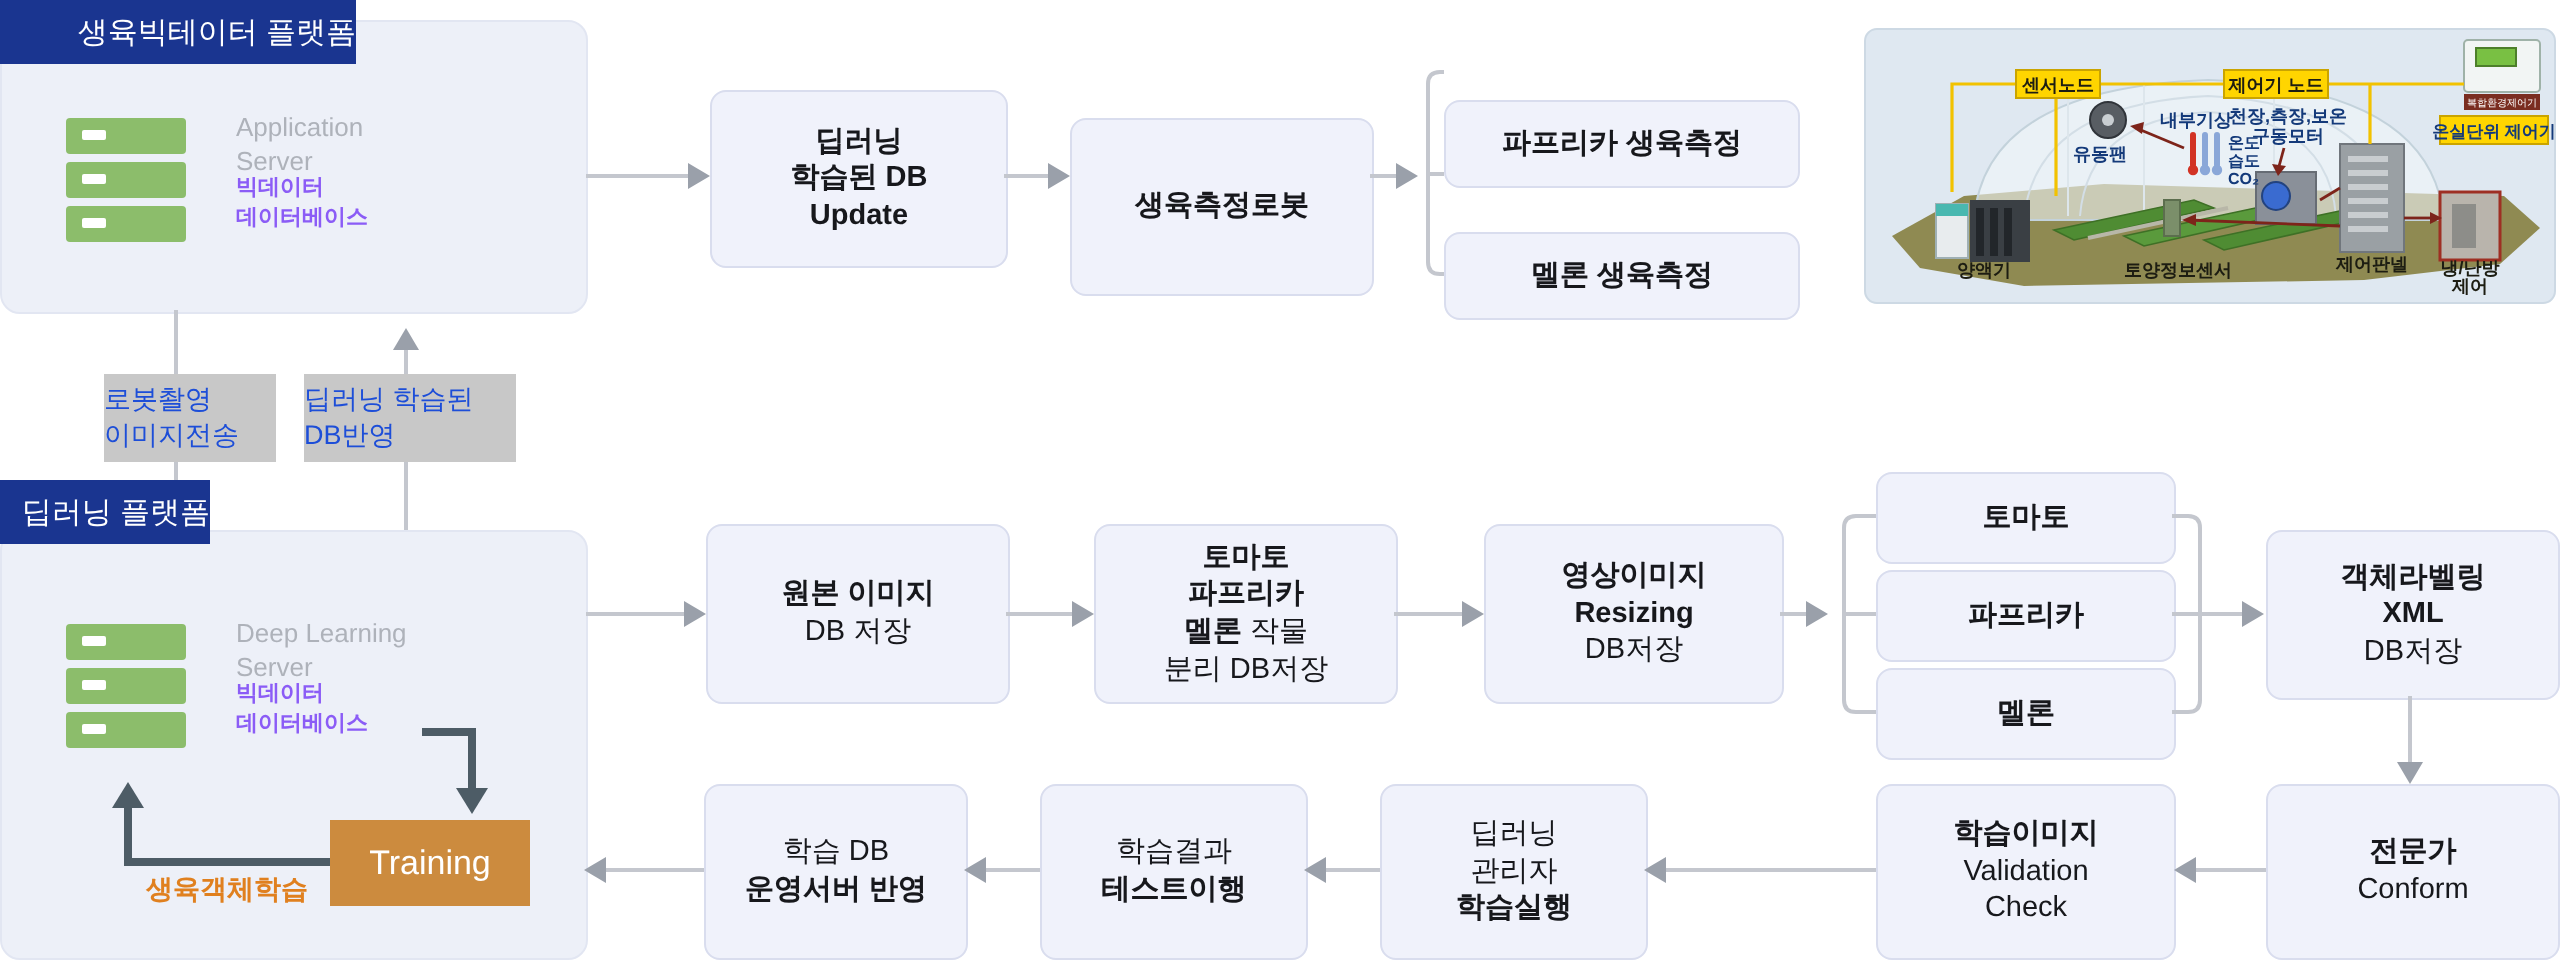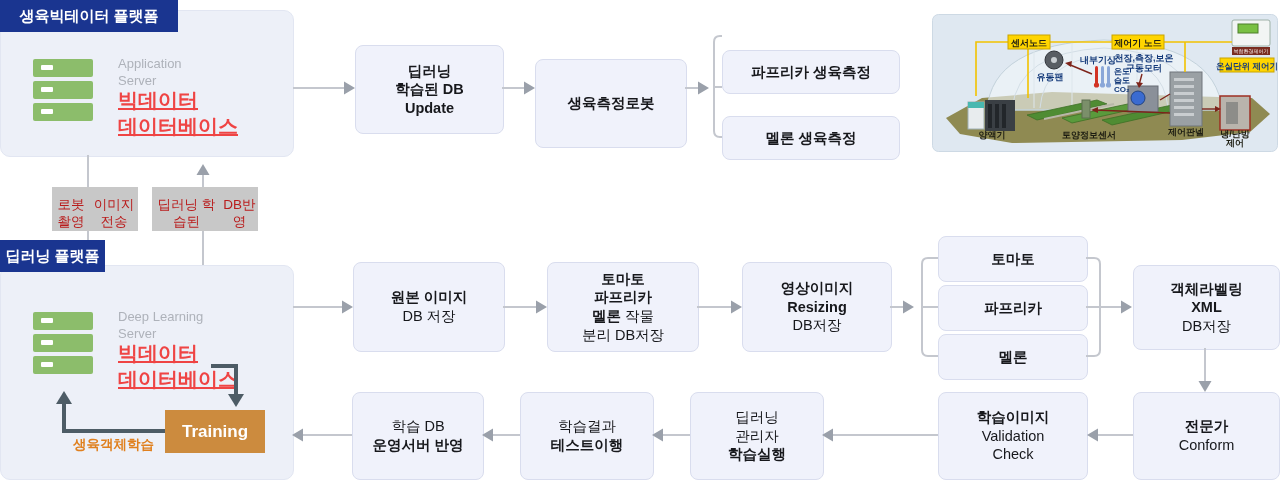--- a/index.html
+++ b/index.html
@@ -1,38 +1,38 @@
 <!DOCTYPE html>
 <html><head>
 <meta charset="utf-8">
 <style>
   html,body{margin:0;padding:0;background:#fff;}
   #app{position:relative;width:1280px;height:488px;background:#fff;overflow:hidden;
        font-family:"Liberation Sans","DejaVu Sans",sans-serif;}
   
   .platform{position:absolute;background:#edf0f8;border:1px solid #e2e6f2;border-radius:10px;}
-  .tab{position:absolute;background:#1a3590;color:#fff;font-weight:bold;font-size:15px;
-       display:flex;align-items:center;justify-content:center;z-index:4;}
+  .tab{position:absolute;background:#1a3590;color:#fff;font-weight:normal;font-size:15px;
+       display:flex;align-items:center;justify-content:flex-end;z-index:4;}
   
   .flowbox{position:absolute;background:#f0f2fb;border:1px solid #d9ddee;border-radius:8px;
        display:flex;flex-direction:column;align-items:center;justify-content:center;
        text-align:center;color:#17181c;font-size:14.5px;line-height:1.28;z-index:2;}
   .flowbox .ln{display:block;}
   .b{font-weight:bold;}
   .gap{margin-left:4px;}
   
-  .graylab{position:absolute;background:#c8c8c8;color:#b91c1c;font-size:13.5px;line-height:1.3;
-       display:flex;flex-direction:row;align-items:flex-end;justify-content:center;text-align:center;z-index:5;}
+  .graylab{position:absolute;background:#c8c8c8;color:#1d4ed8;font-size:13.5px;line-height:1.3;
+       display:flex;flex-direction:column;align-items:flex-start;justify-content:center;text-align:center;z-index:5;}
   
   .srv{position:absolute;width:60px;height:62px;z-index:3;}
   .srv .slab{position:absolute;left:0;width:60px;height:18px;background:#8cbd6b;border-radius:2px;}
   .srv .dash{position:absolute;width:12px;height:5px;background:#fff;border-radius:1px;left:8px;}
   .srv-type{position:absolute;color:#aeb2ba;font-size:13px;line-height:1.3;z-index:3;}
-  .srv-name{position:absolute;color:#ef4444;font-weight:bold;font-size:20px;line-height:1.32;z-index:3;text-decoration:underline;}
-  .training{position:absolute;background:#cc8b3e;color:#fff;font-weight:bold;font-size:17px;
+  .srv-name{position:absolute;color:#8b5cf6;font-weight:bold;font-size:11px;line-height:1.32;z-index:3;}
+  .training{position:absolute;background:#cc8b3e;color:#fff;font-weight:normal;font-size:17px;
        display:flex;align-items:center;justify-content:center;z-index:6;}
   .growth-lbl{position:absolute;color:#e0801f;font-weight:bold;font-size:13.5px;z-index:6;text-align:right;}
   svg{display:block;}
   #connectors{position:absolute;left:0;top:0;z-index:3;pointer-events:none;}
   #greenhouse{position:absolute;left:932px;top:14px;z-index:2;}
   .gh-navy{fill:#143a7a;font-weight:bold;}
   .gh-blk{fill:#1d1d12;font-weight:bold;}
 </style>
 </head>
 <body>

